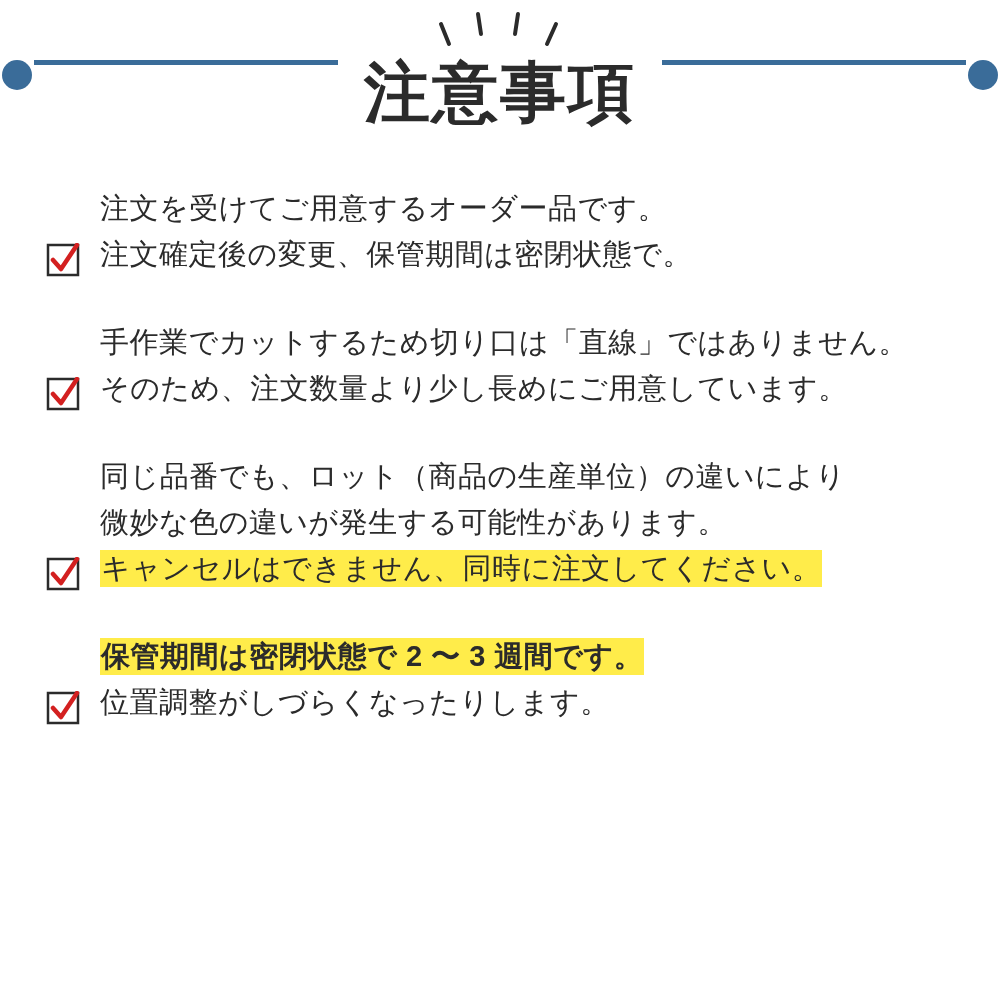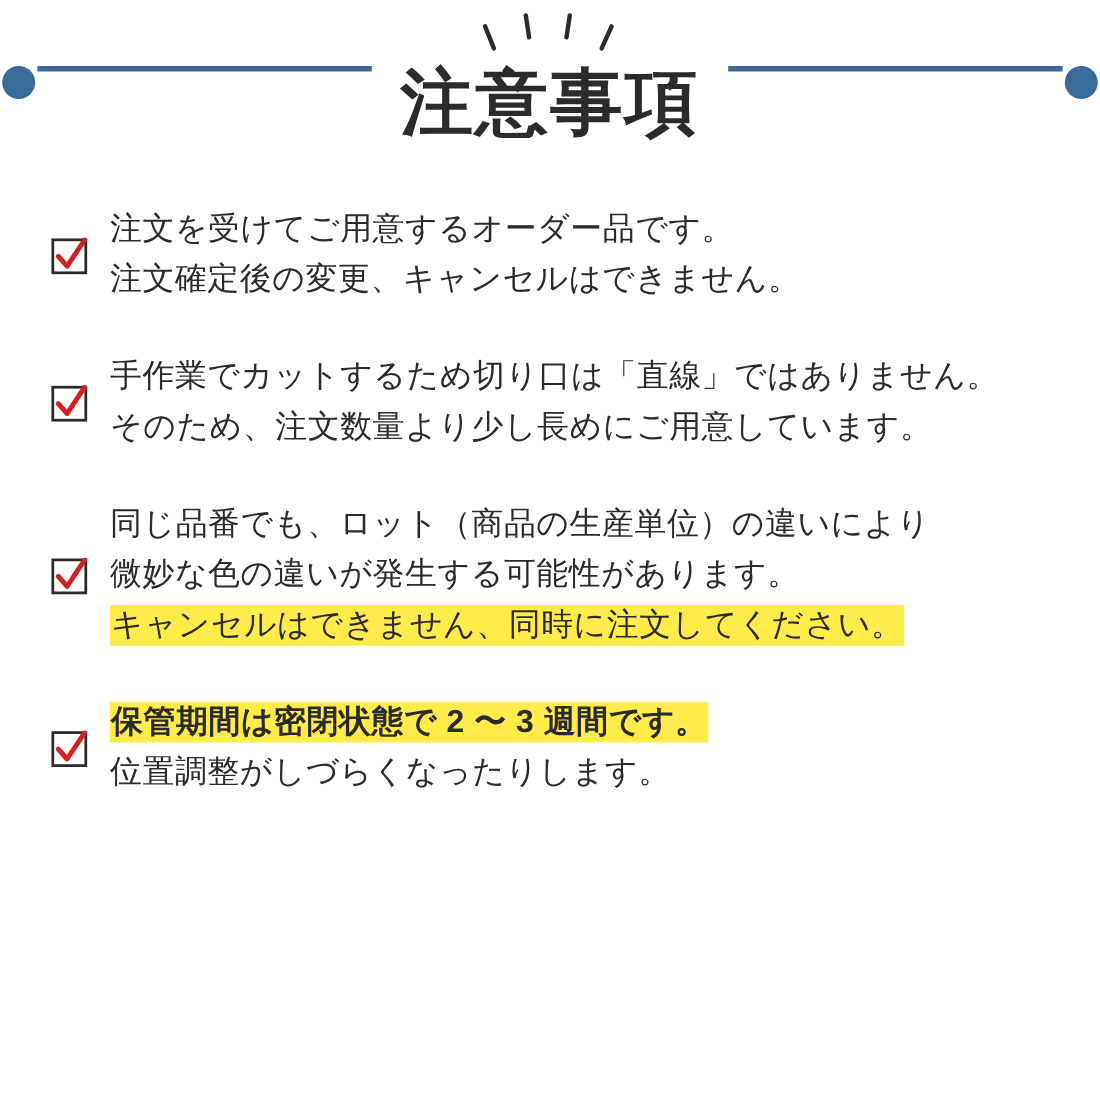--- a/index.html
+++ b/index.html
@@ -77,21 +77,21 @@
   
   .list {
     position: absolute;
     top: 185px;
     left: 46px;
     right: 30px;
   }
 
   .item {
     display: flex;
-    align-items: center;
+    align-items: flex-end;
     margin-bottom: 42px;
   }
 
   .check {
     flex: 0 0 auto;
     width: 34px;
     height: 34px;
     margin-top: 4px;
     margin-right: 20px;
     position: relative;
@@ -155,21 +155,21 @@
   <div class="list" id="notice-list">
       <div class="item">
         <div class="check">
           <svg width="34" height="34" viewBox="0 0 34 34" xmlns="http://www.w3.org/2000/svg">
             <rect x="2" y="2" width="30" height="30" fill="none" stroke="#2b2b2b" stroke-width="2.5"></rect>
             <path d="M7 17 L15 26 L31 2" fill="none" stroke="#d32020" stroke-width="4.5" stroke-linecap="round" stroke-linejoin="round"></path>
           </svg>
         </div>
         <div class="lines">
           <div class="line">注文を受けてご用意するオーダー品です。</div>
-          <div class="line">注文確定後の変更、キャンセルはできません。</div>
+          <div class="line">注文確定後の変更、保管期間は密閉状態で。</div>
         </div>
       </div>
       <div class="item">
         <div class="check">
           <svg width="34" height="34" viewBox="0 0 34 34" xmlns="http://www.w3.org/2000/svg">
             <rect x="2" y="2" width="30" height="30" fill="none" stroke="#2b2b2b" stroke-width="2.5"></rect>
             <path d="M7 17 L15 26 L31 2" fill="none" stroke="#d32020" stroke-width="4.5" stroke-linecap="round" stroke-linejoin="round"></path>
           </svg>
         </div>
         <div class="lines">

